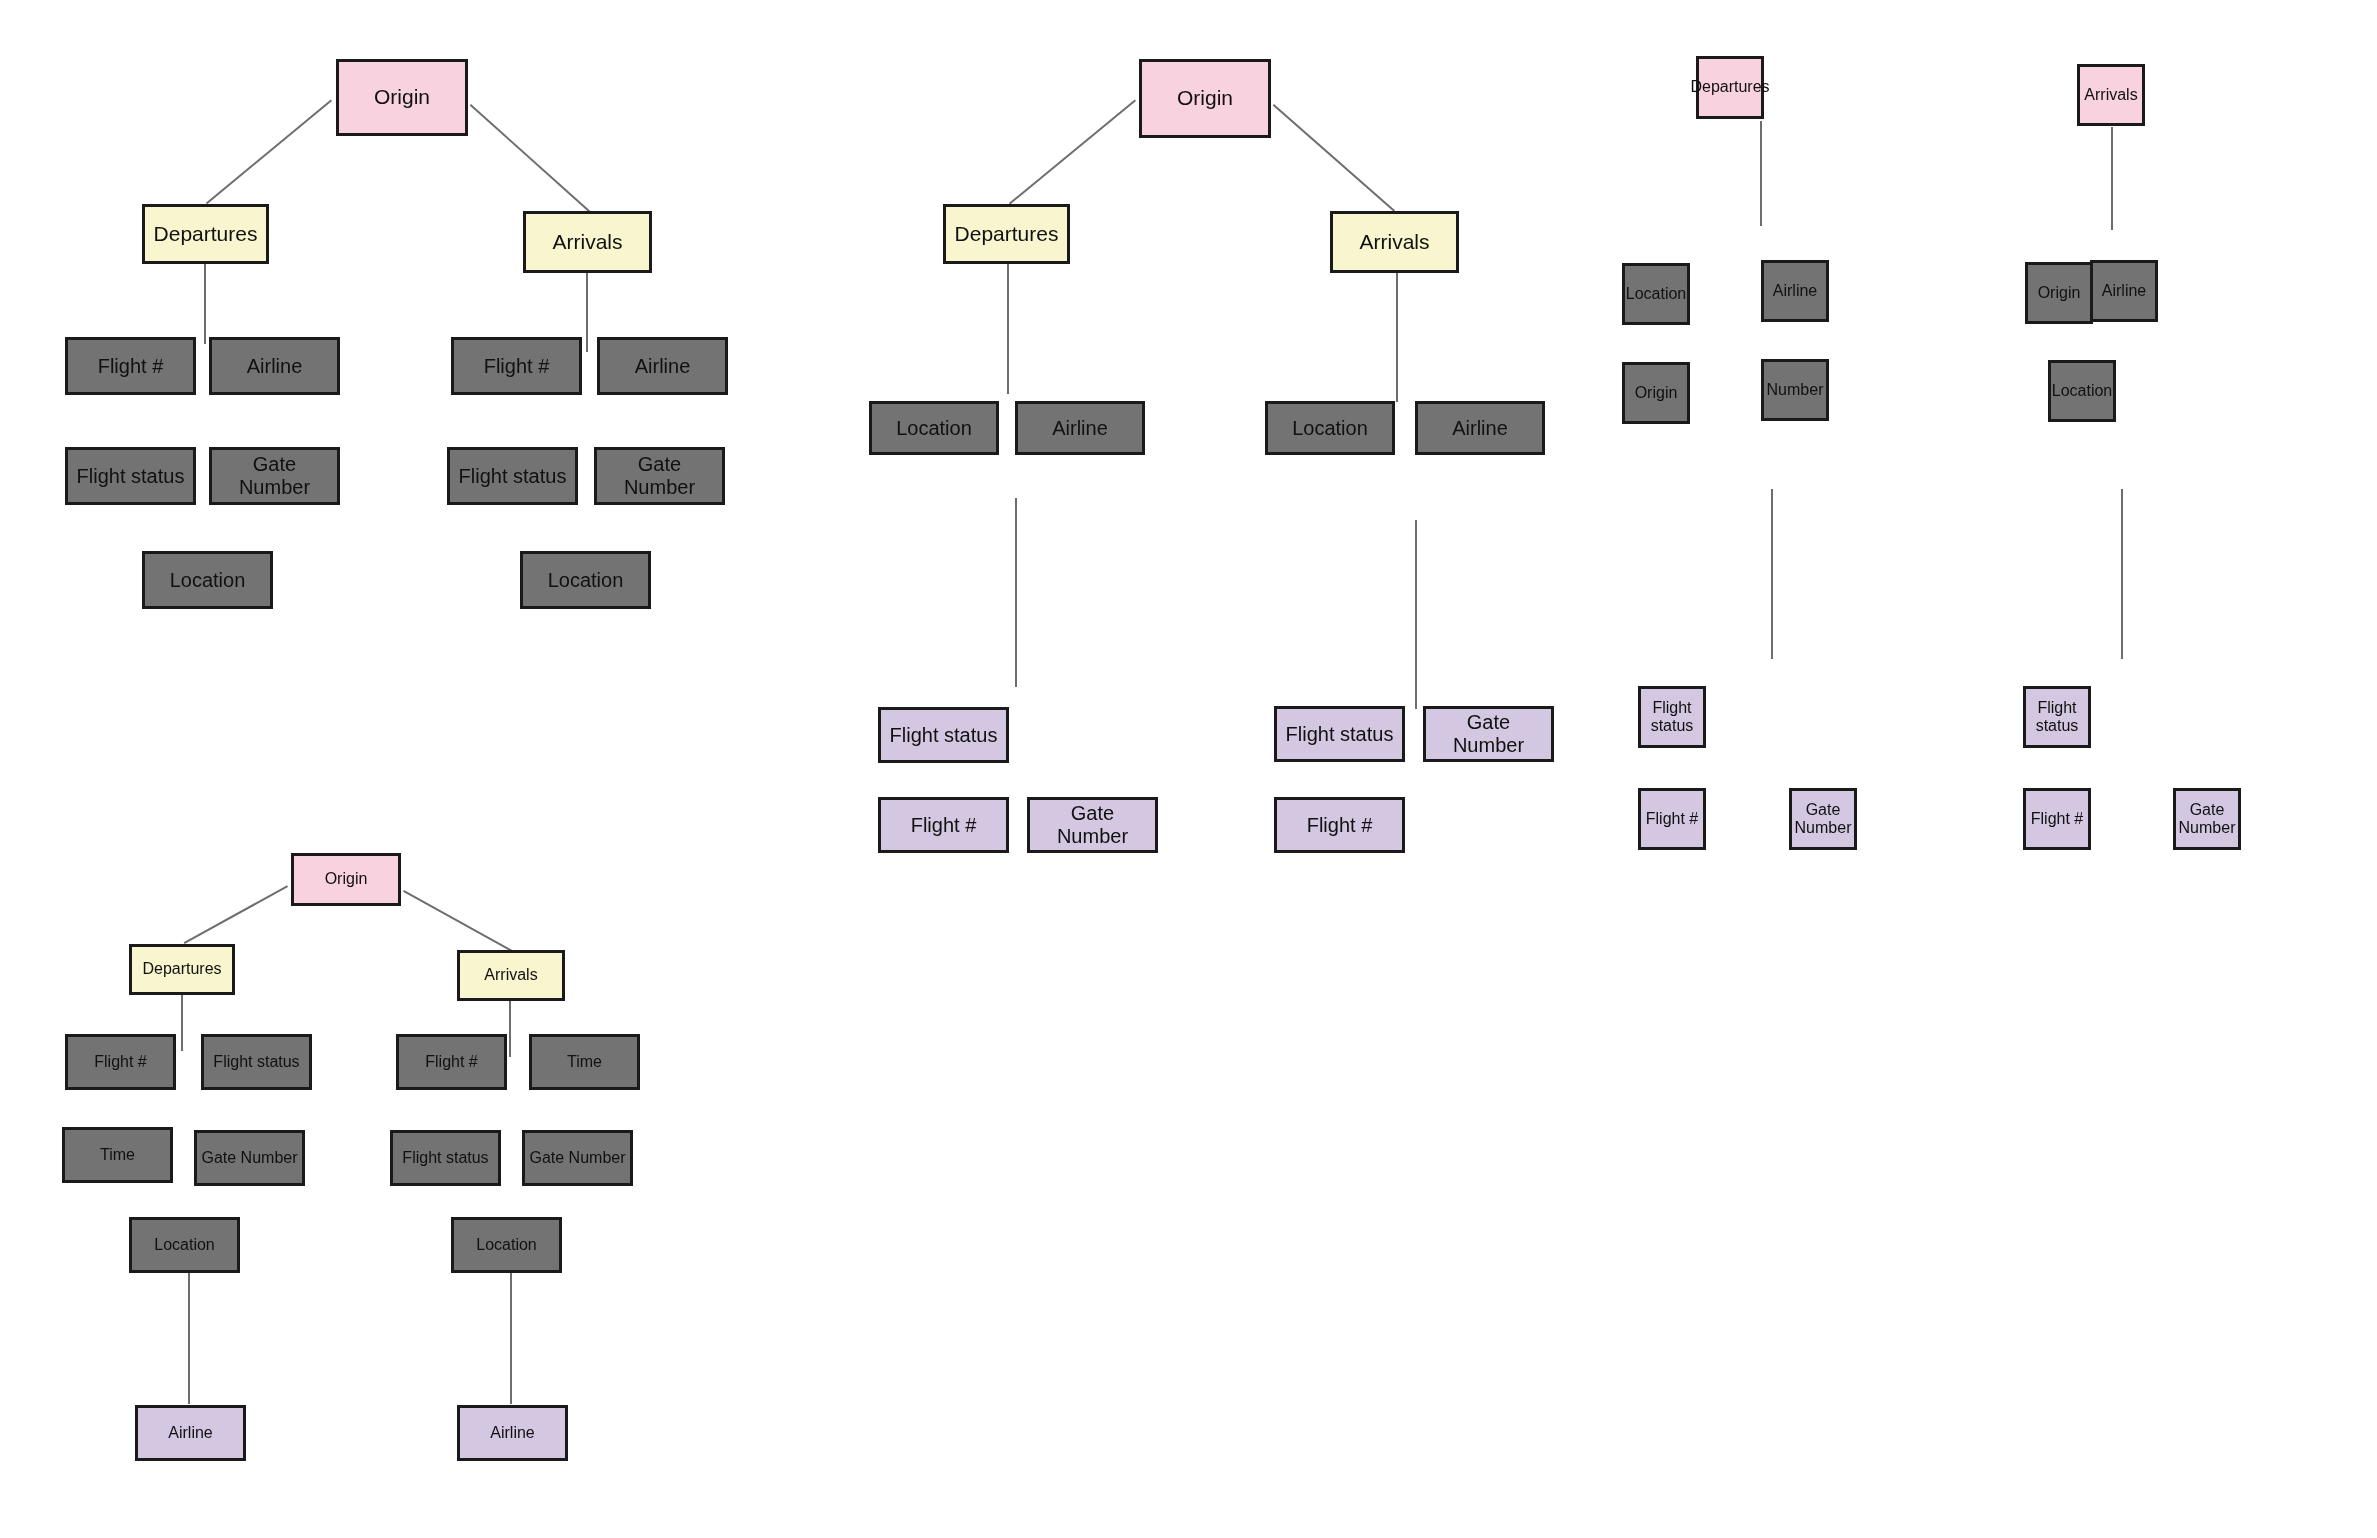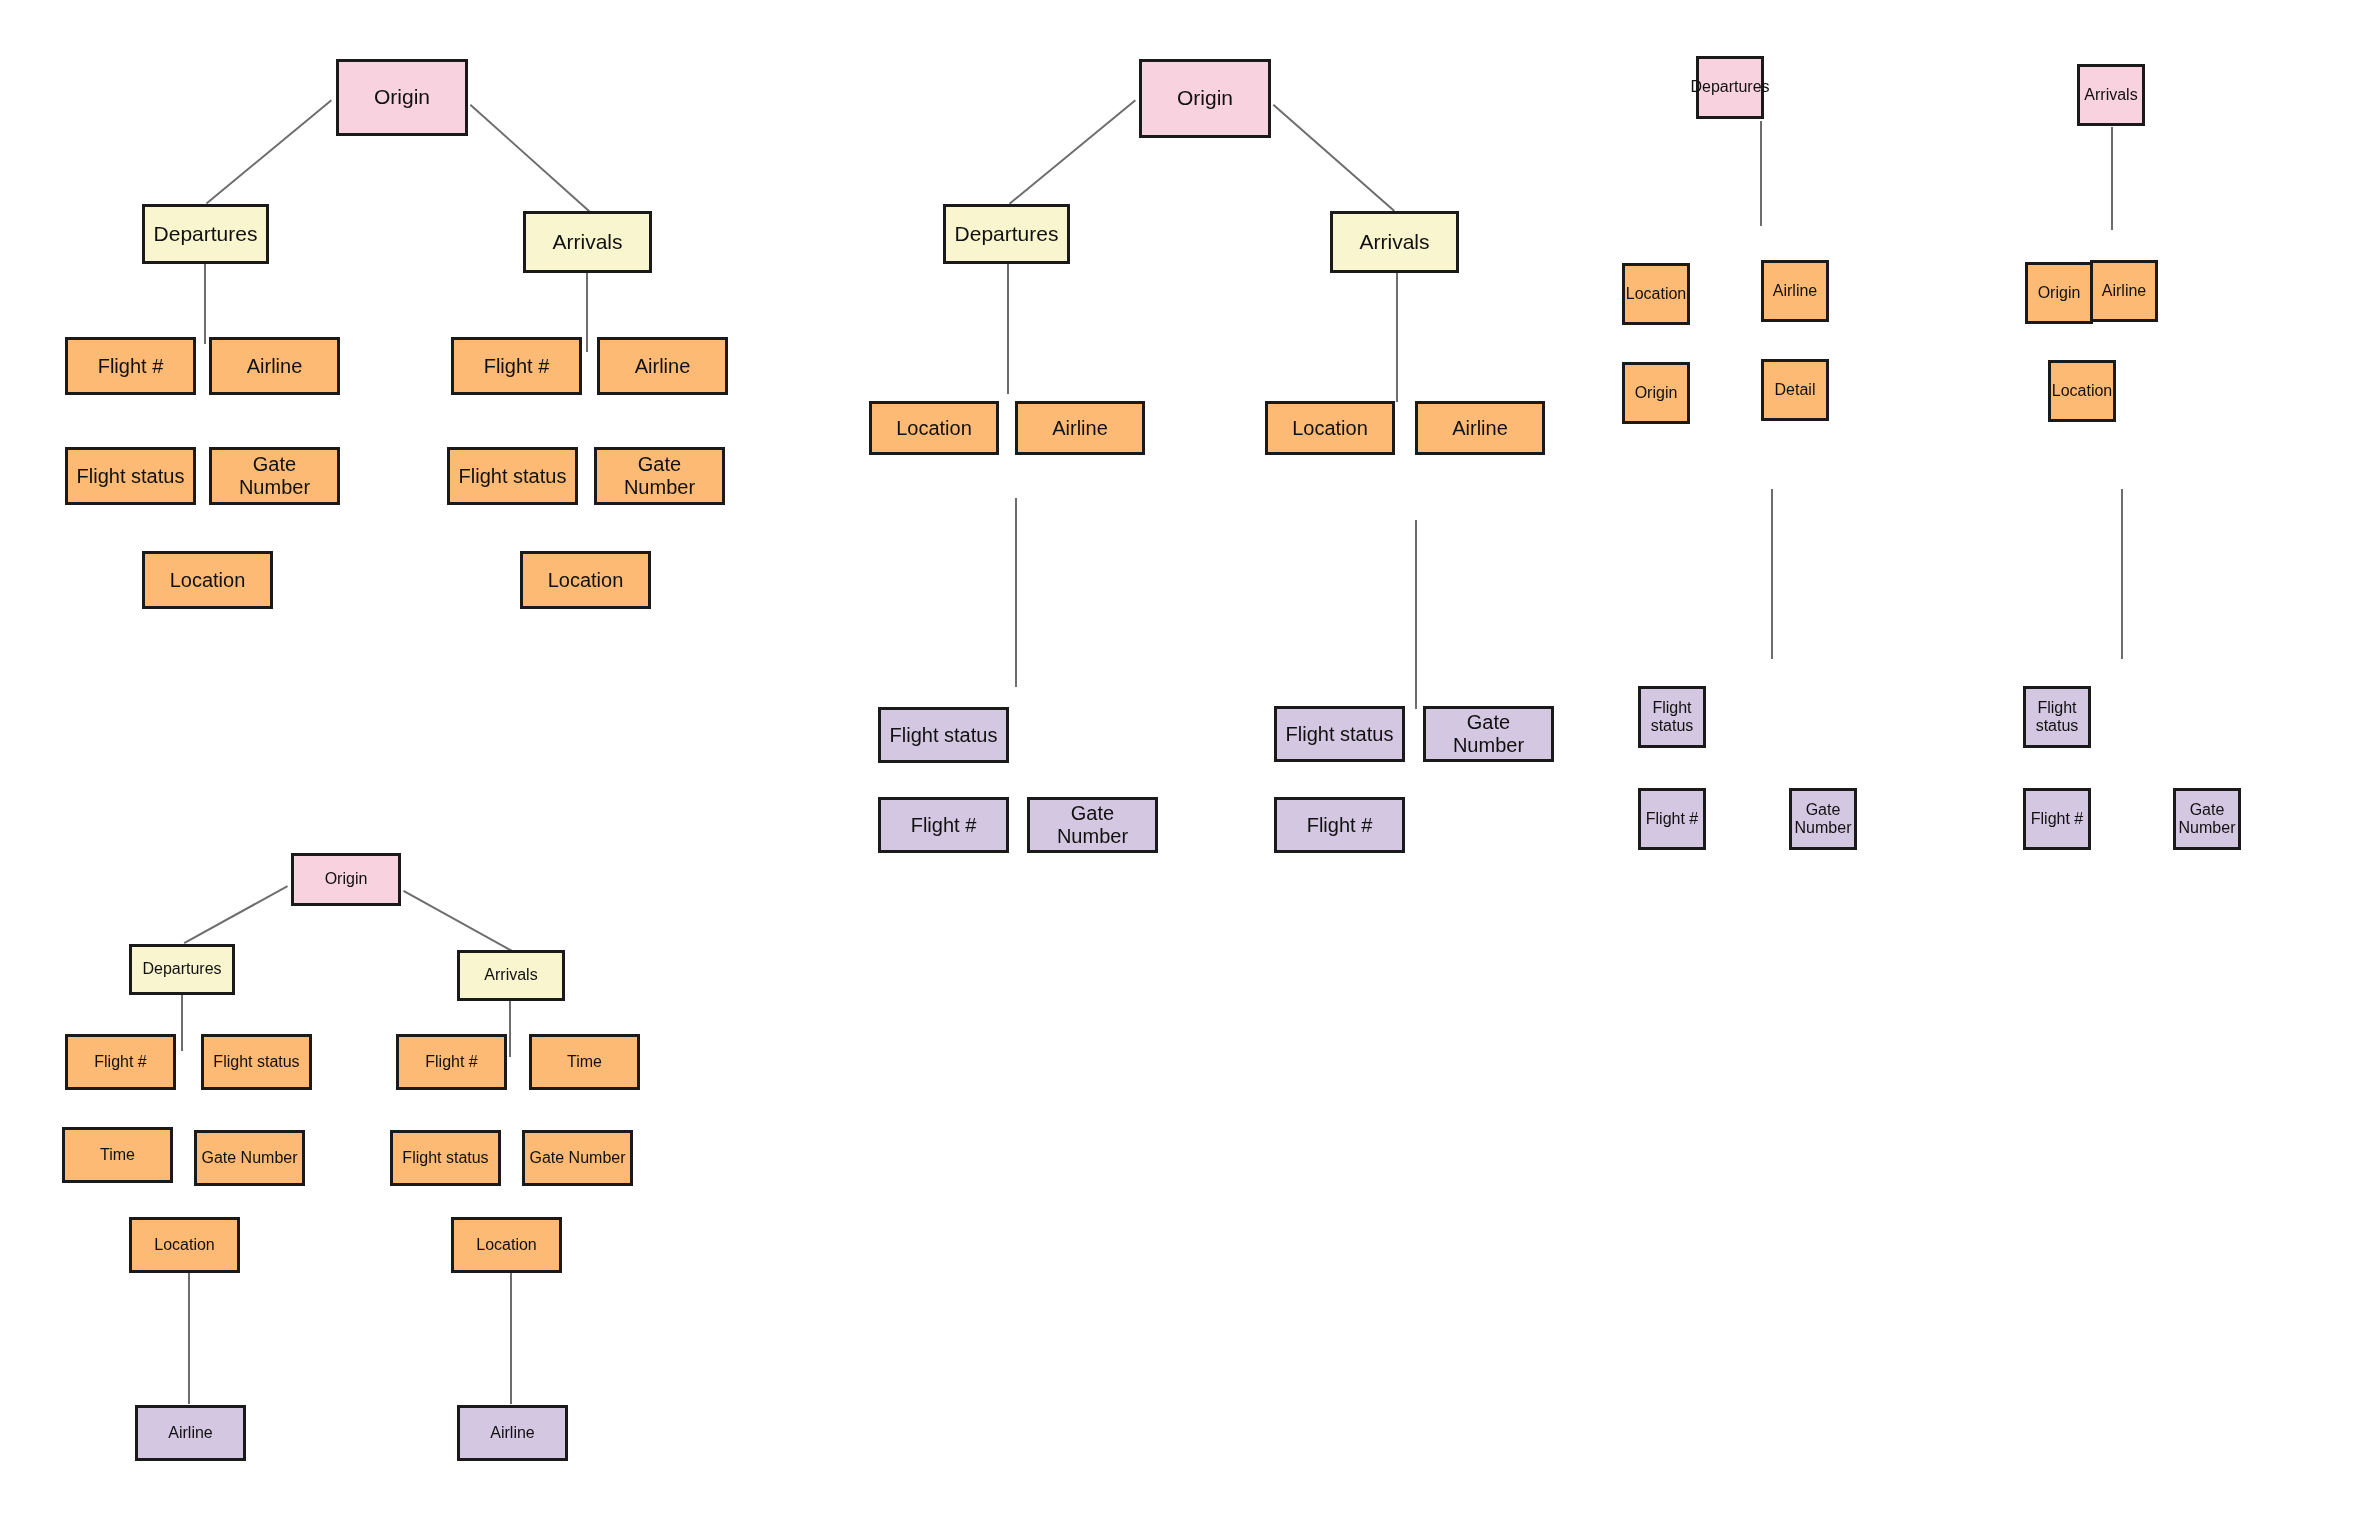--- a/index.html
+++ b/index.html
@@ -22,21 +22,21 @@
     display: flex;
     align-items: center;
     justify-content: center;
     text-align: center;
     color: #111111;
     line-height: 1.15;
     padding: 1.2px 2.5px;
   }
   .node.pink   { background: #f8d2de; }
   .node.yellow { background: #f9f5ce; }
-  .node.green  { background: #fdba74; }
+  .node.green  { background: #737373; }
   .node.purple { background: #d4c7e1; }
 
   .edge {
     position: absolute;
     background: #6d6d6d;
     transform-origin: 0 0;
   }
   .edge-v { width: 1.9px; }
   .edge-d { height: 1.9px; }
 </style>
@@ -105,21 +105,21 @@
       <div class="node purple" style="left: 1027px; top: 797px; width: 131px; height: 56px; font-size: 20px;">Gate Number</div>
       <div class="node green" style="left: 1265px; top: 401px; width: 130px; height: 54px; font-size: 20px;">Location</div>
       <div class="node green" style="left: 1415px; top: 401px; width: 130px; height: 54px; font-size: 20px;">Airline</div>
       <div class="node purple" style="left: 1274px; top: 706px; width: 131px; height: 56px; font-size: 20px;">Flight status</div>
       <div class="node purple" style="left: 1423px; top: 706px; width: 131px; height: 56px; font-size: 20px;">Gate Number</div>
       <div class="node purple" style="left: 1274px; top: 797px; width: 131px; height: 56px; font-size: 20px;">Flight #</div>
       <div class="node pink" style="left: 1696px; top: 56px; width: 68px; height: 63px; font-size: 16px;">Departures</div>
       <div class="node green" style="left: 1622px; top: 263px; width: 68px; height: 62px; font-size: 16px;">Location</div>
       <div class="node green" style="left: 1761px; top: 260px; width: 68px; height: 62px; font-size: 16px;">Airline</div>
       <div class="node green" style="left: 1622px; top: 362px; width: 68px; height: 62px; font-size: 16px;">Origin</div>
-      <div class="node green" style="left: 1761px; top: 359px; width: 68px; height: 62px; font-size: 16px;">Detail</div>
+      <div class="node green" style="left: 1761px; top: 359px; width: 68px; height: 62px; font-size: 16px;">Number</div>
       <div class="node purple" style="left: 1638px; top: 686px; width: 68px; height: 62px; font-size: 16px;">Flight status</div>
       <div class="node purple" style="left: 1638px; top: 788px; width: 68px; height: 62px; font-size: 16px;">Flight #</div>
       <div class="node purple" style="left: 1789px; top: 788px; width: 68px; height: 62px; font-size: 16px;">Gate Number</div>
       <div class="node pink" style="left: 2077px; top: 64px; width: 68px; height: 62px; font-size: 16px;">Arrivals</div>
       <div class="node green" style="left: 2025px; top: 262px; width: 68px; height: 62px; font-size: 16px;">Origin</div>
       <div class="node green" style="left: 2090px; top: 260px; width: 68px; height: 62px; font-size: 16px;">Airline</div>
       <div class="node green" style="left: 2048px; top: 360px; width: 68px; height: 62px; font-size: 16px;">Location</div>
       <div class="node purple" style="left: 2023px; top: 686px; width: 68px; height: 62px; font-size: 16px;">Flight status</div>
       <div class="node purple" style="left: 2023px; top: 788px; width: 68px; height: 62px; font-size: 16px;">Flight #</div>
       <div class="node purple" style="left: 2173px; top: 788px; width: 68px; height: 62px; font-size: 16px;">Gate Number</div>

